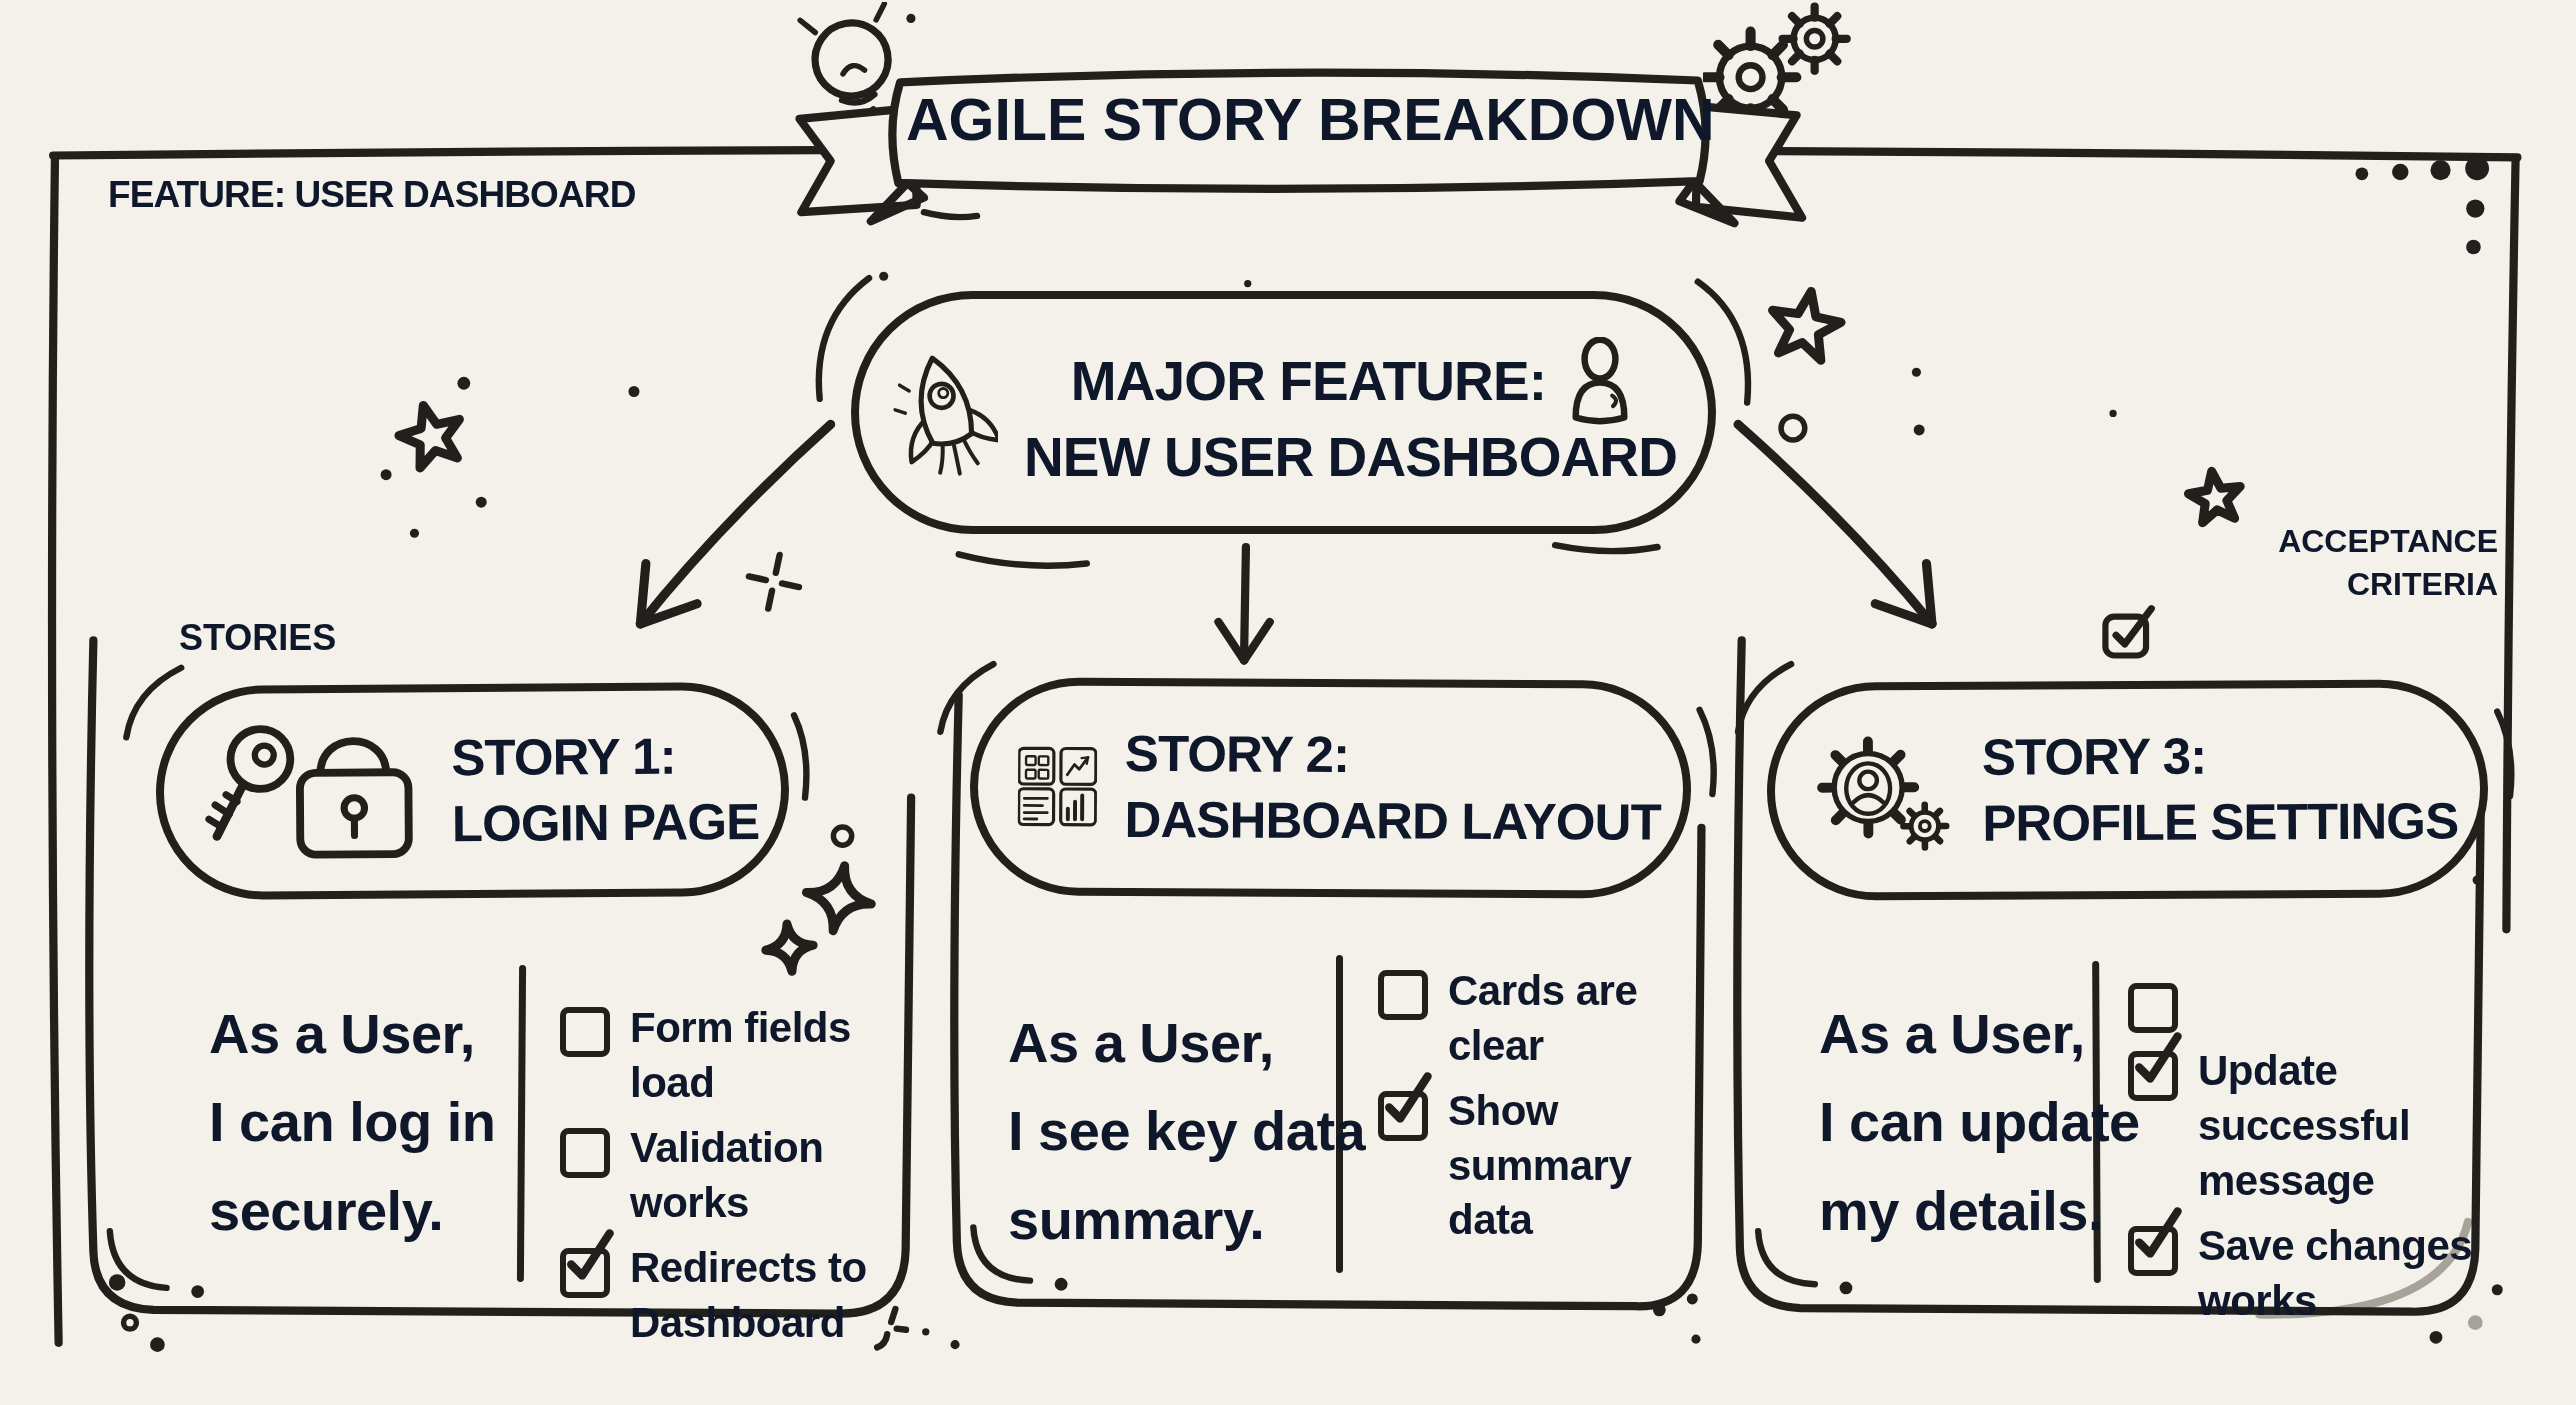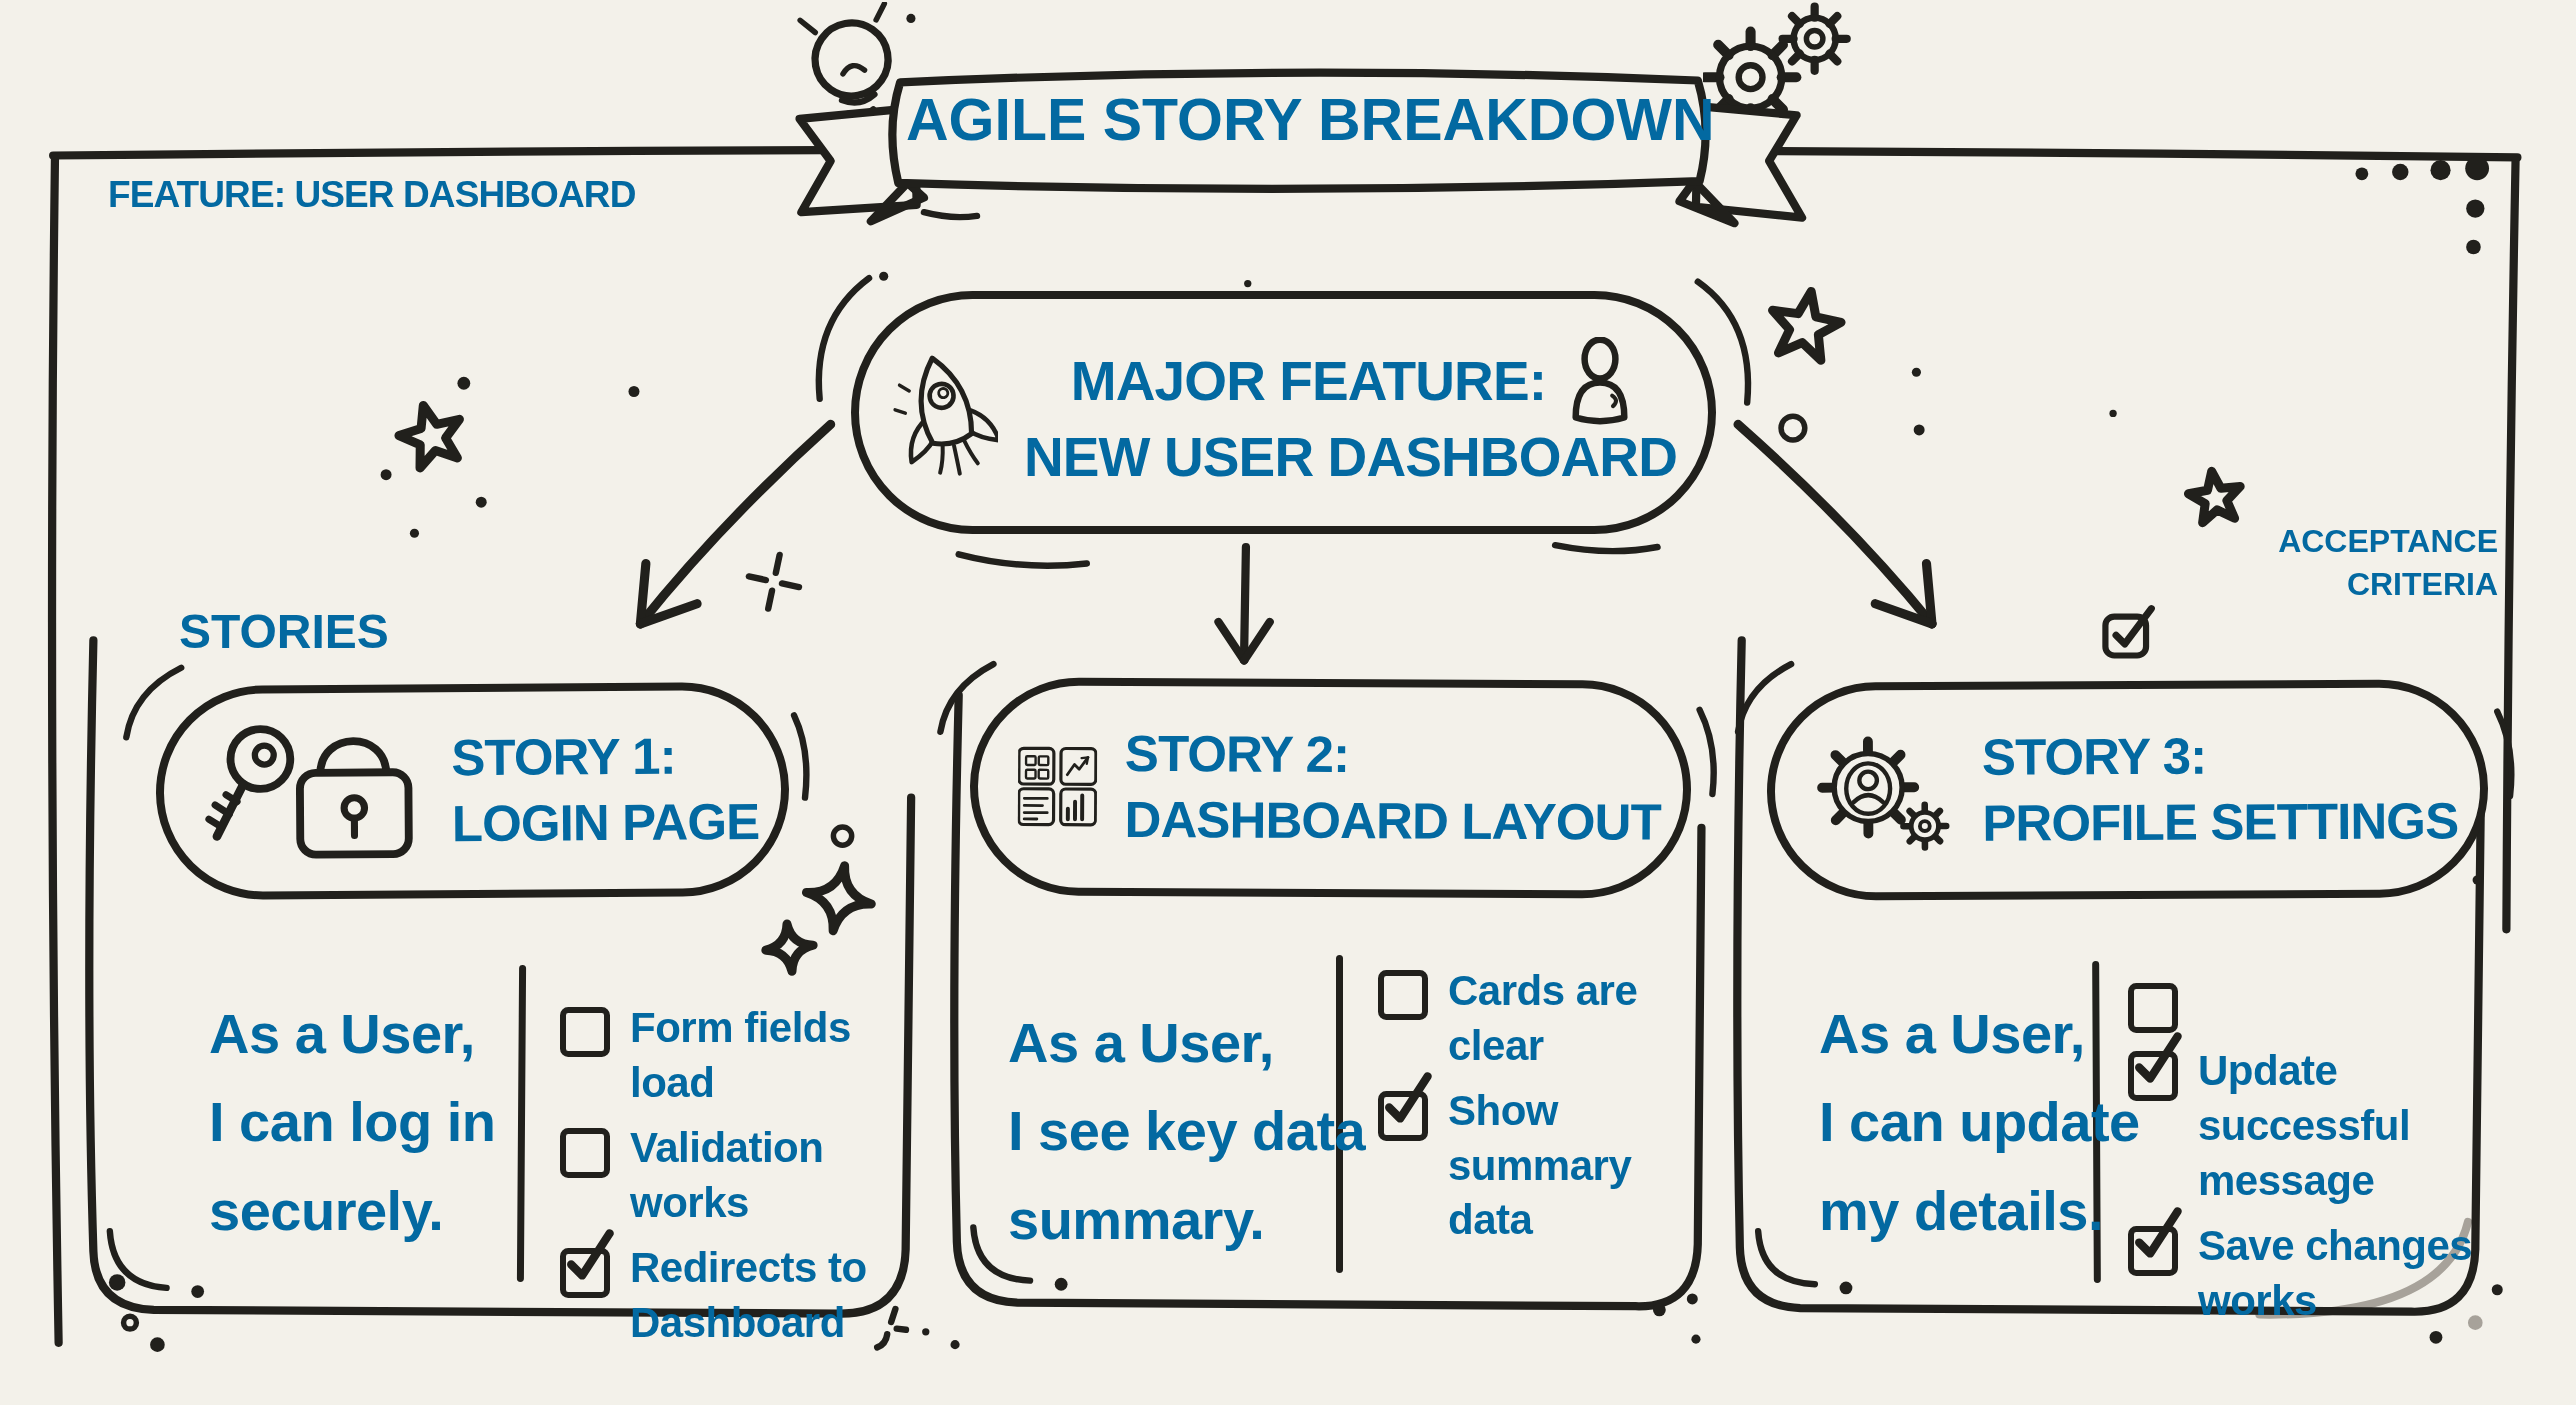--- a/index.html
+++ b/index.html
@@ -1,17 +1,17 @@
 <!DOCTYPE html>
 <html style="font-size:14.6px"><head>
 <meta charset="utf-8">
 <style>
   html,body{margin:0;padding:0;background:#e8e6df;}
   #canvas{position:relative;width:2576px;height:1405px;background:#f3f1ea;overflow:hidden;
-          font-family:"Liberation Sans",sans-serif;color:#0369a1;}
+          font-family:"Liberation Sans",sans-serif;color:#0f172a;}
   svg{display:block}
   
   #art{position:absolute;left:0;top:0;z-index:1}
   #art path{stroke:#21201c;stroke-width:9;fill:none;stroke-linecap:round;stroke-linejoin:round}
   #art path.thin{stroke-width:7}
   #art path.fillpaper{fill:#f3f1ea}
   #art path.gray{stroke:#a7a29a}
   #art circle.dot{fill:#21201c;stroke:none}
   #art circle.ring{fill:none;stroke:#21201c;stroke-width:6}
   #art .star{stroke:#21201c;fill:none;stroke-linejoin:round;stroke-linecap:round;vector-effect:non-scaling-stroke}
@@ -30,21 +30,21 @@
   .major-line{font-size:55px;font-weight:800;letter-spacing:-0.9px;white-space:nowrap}
   .story-bubble{gap:27.4px;padding:0 22px 0 40px}
   #story1-bubble{left:156px;top:684px;width:633px;height:214px;border-radius:108px;transform:rotate(-0.4deg)}
   #story2-bubble{left:970px;top:679px;width:721px;height:218px;border-radius:110px;transform:rotate(0.3deg)}
   #story3-bubble{left:1767px;top:681px;width:721px;height:218px;border-radius:110px;transform:rotate(-0.3deg)}
   .story-title{font-weight:800;font-size:51px;line-height:1.3;letter-spacing:-0.9px;white-space:nowrap}
   
   .label{position:absolute;font-weight:800;z-index:3}
   #banner-title{left:906px;top:86px;width:787px;text-align:center;font-size:59px;letter-spacing:0px;white-space:nowrap}
   #feature-label{left:108px;top:174px;font-size:37px;letter-spacing:-0.9px;white-space:nowrap}
-  #stories-label{left:179px;top:604px;font-size:48px}
+  #stories-label{left:179px;top:617px;font-size:36px}
   #acceptance-label{left:2086px;top:520px;width:412px;text-align:right;font-size:32px;line-height:1.35}
   #acceptance-label svg{vertical-align:-9.1px;margin-left:14.6px;overflow:visible}
   
   .story-text{position:absolute;z-index:2;font-weight:700;font-size:56px;line-height:1.58;letter-spacing:-0.5px}
   .story-text div{white-space:nowrap}
   .checklist{position:absolute;z-index:2}
   .check-row{display:flex;gap:20px;margin-bottom:11px;font-size:42px;font-weight:700;line-height:1.3;letter-spacing:-0.5px}
   .cbox{width:38px;height:38px;border:6.4px solid #21201c;border-radius:8.2px;flex:none;margin-top:6.4px;position:relative}
   .cbox svg{position:absolute;left:-3.7px;top:-16.5px;overflow:visible}
   .clabel{flex:1}

